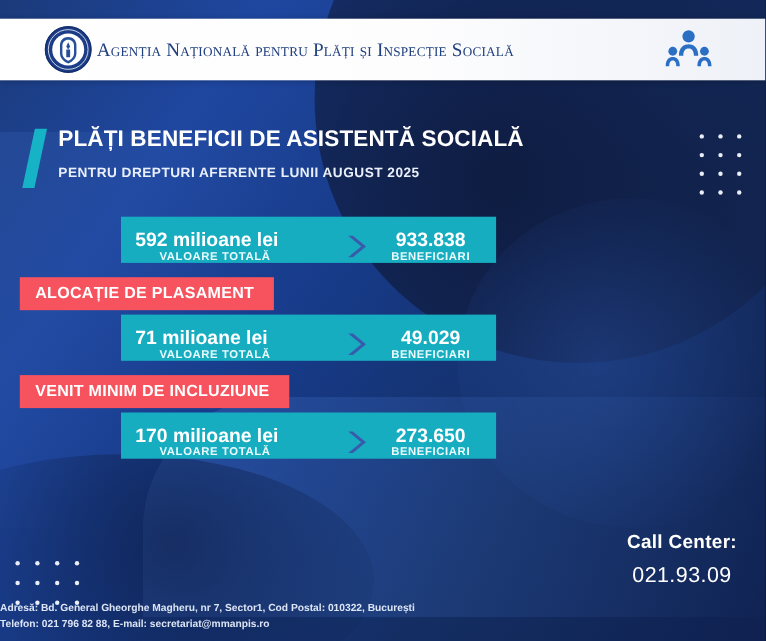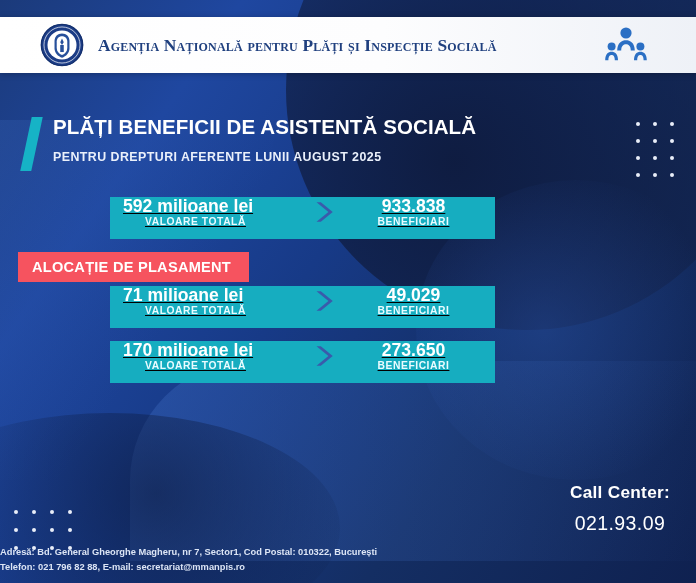--- a/index.html
+++ b/index.html
@@ -87,25 +87,25 @@
     display: flex;
     align-items: center;
     box-shadow: 0 1px 6px rgba(0,0,0,.25);
   }
   .gov-seal {
     width: 44px; height: 44px;
     margin-left: 40px;
     flex: 0 0 auto;
   }
   .header-title {
-    margin-left: 14px;
+    margin-left: 4px;
     color: #20407f;
     font-family: "Liberation Serif", serif;
     font-size: 17.4px;
-    font-weight: bold;
+    font-weight: normal;
     font-variant: small-caps;
     letter-spacing: .2px;
     white-space: nowrap;
   }
   .anpis-logo {
     margin-left: auto;
     margin-right: 46px;
     width: 48px; height: 40px;
     flex: 0 0 auto;
   }
@@ -154,27 +154,26 @@
     color: #ffffff;
     font-size: 14.6px;
     font-weight: bold;
     letter-spacing: .25px;
     padding: 7px 18px 7px 14px;
     white-space: nowrap;
   }
   .benefit-bar {
     position: relative;
     margin-left: 110px;
-    width: 385px;
+    width: 341px;
     height: 42px;
     background: #16adc0;
     display: flex;
-    align-items: flex-start;
+    align-items: flex-end;
     margin-top: 4px;
-    text-decoration: underline;
   }
   .bar-left {
     width: 196px;
     padding-left: 13px;
     box-sizing: border-box;
     text-align: left;
   }
   .bar-value {
     color: #ffffff;
     font-size: 17.6px;
@@ -331,21 +330,21 @@
           <div class="bar-chevron">
             <svg viewBox="0 0 24 24" width="26" height="26">
               <path d="M6 3 L17 12 L6 21 L10 21 L21 12 L10 3 Z" fill="#3a5bab"></path>
             </svg>
           </div>
           <div class="bar-right">
             <div class="bar-value">49.029</div>
             <div class="bar-caption">BENEFICIARI</div>
           </div>
         </div></div>
-      <div class="benefit"><div class="benefit-bar">
+      <div class="benefit"><div class="benefit-label">VENIT MINIM DE INCLUZIUNE</div><div class="benefit-bar">
           <div class="bar-left">
             <div class="bar-value">170 milioane lei</div>
             <div class="bar-caption">VALOARE TOTALĂ</div>
           </div>
           <div class="bar-chevron">
             <svg viewBox="0 0 24 24" width="26" height="26">
               <path d="M6 3 L17 12 L6 21 L10 21 L21 12 L10 3 Z" fill="#3a5bab"></path>
             </svg>
           </div>
           <div class="bar-right">

